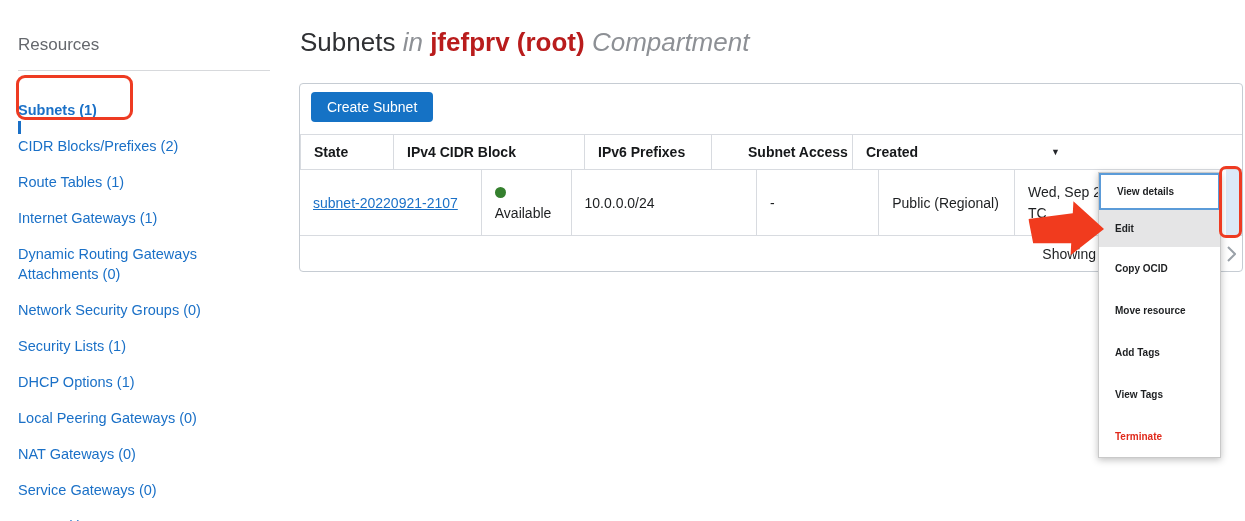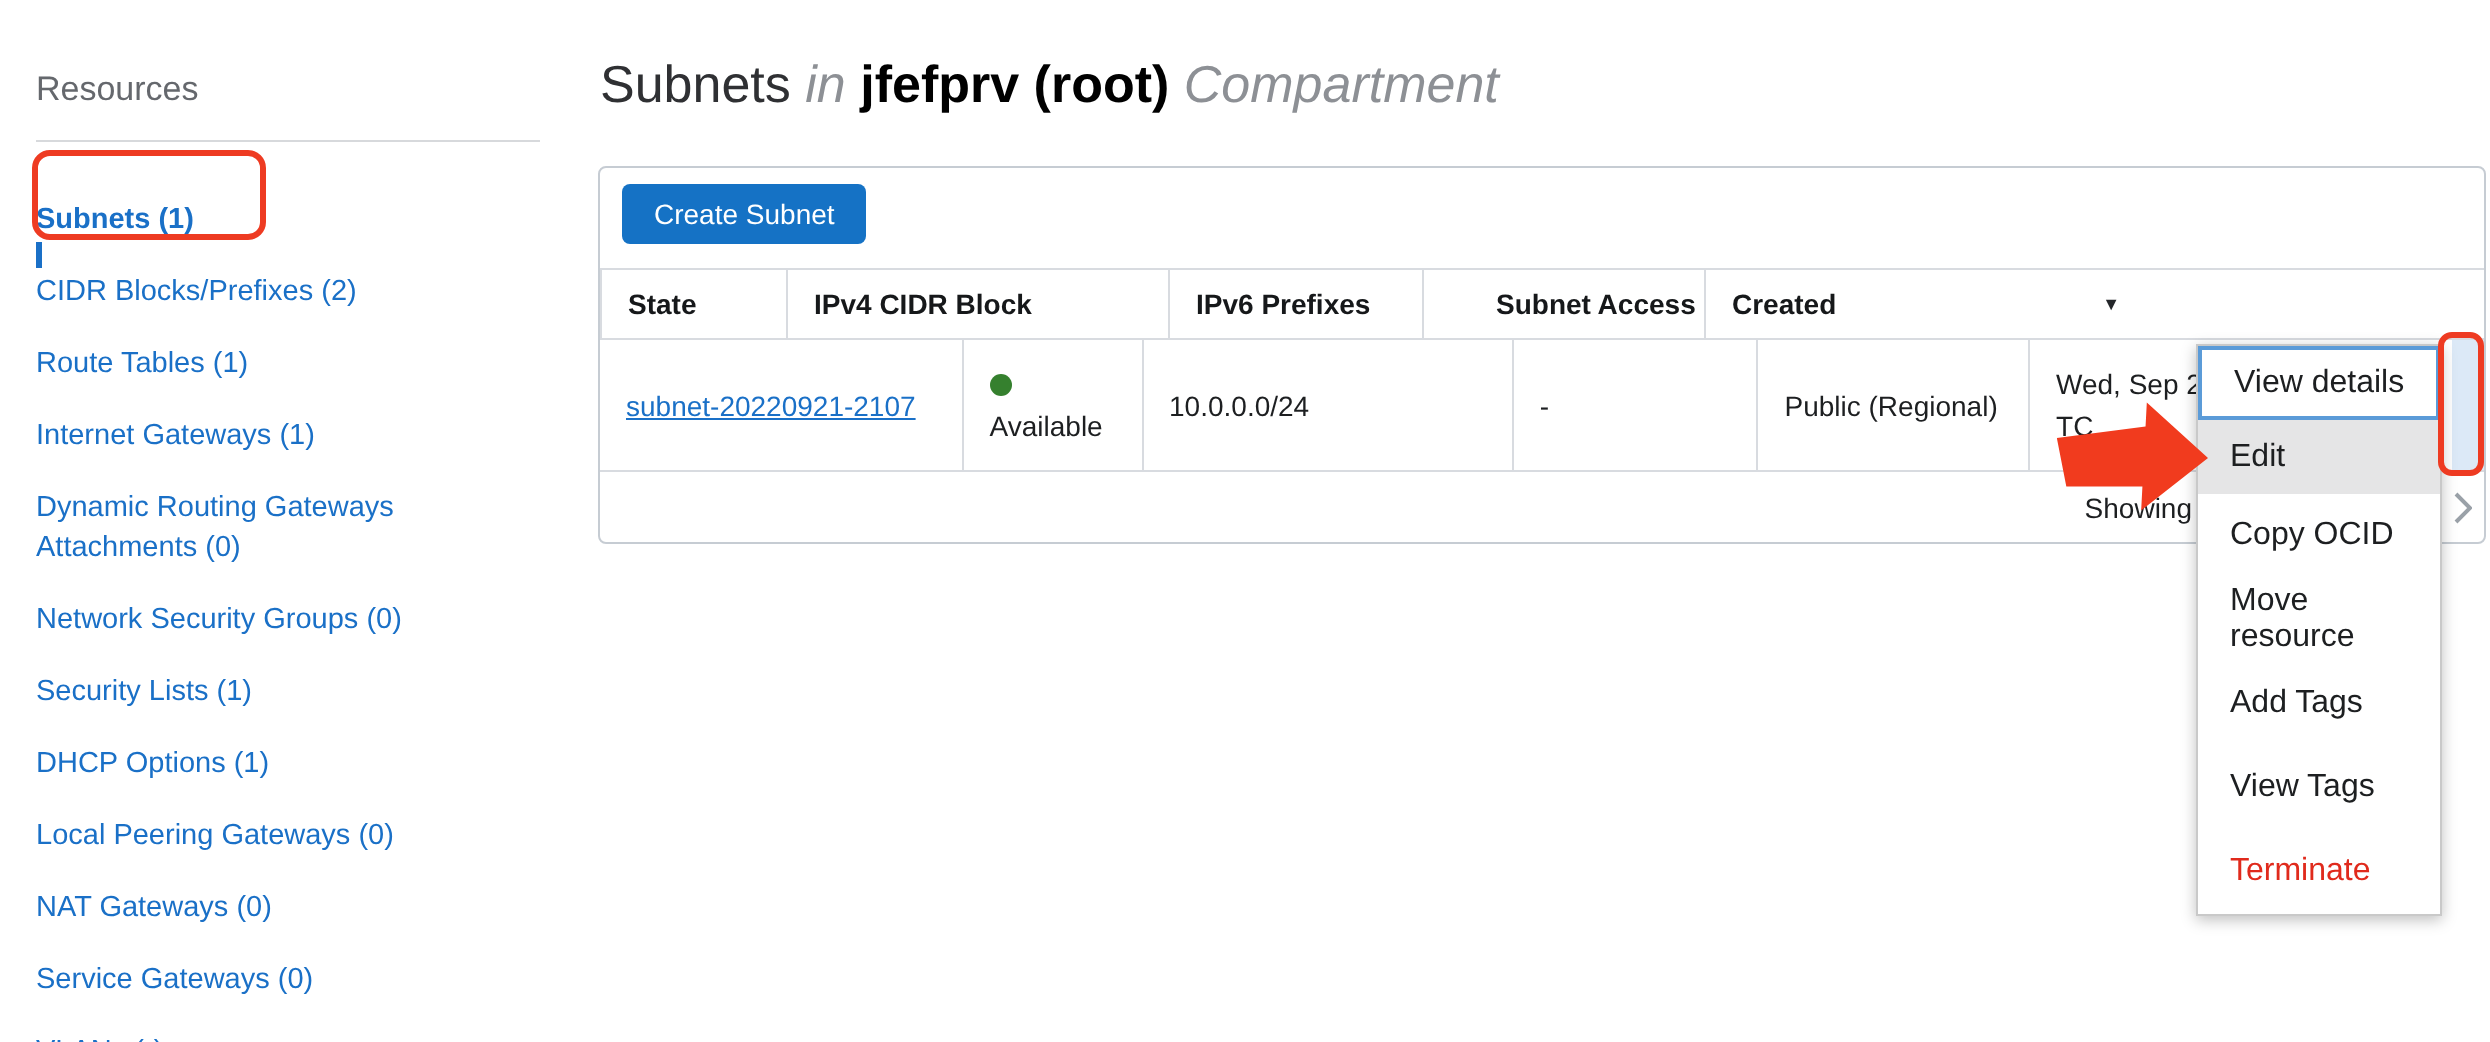--- a/index.html
+++ b/index.html
@@ -12,21 +12,21 @@
   .sb-divider{height:1px;background:#d7d9dc;width:252px;margin-top:16px;}
   .sb-nav{margin-top:29px;}
   .sitem{display:block;color:#1a70c7;font-size:14.5px;line-height:20px;
          margin-bottom:16px;text-decoration:none;width:232px;cursor:pointer;}
   .sitem.active{font-weight:700;}
 
   
   .page-title{position:absolute;left:300px;top:27px;margin:0;font-size:26px;
               font-weight:400;white-space:nowrap;}
   .t-dark{color:#2f3033;}
-  .t-bold{color:#000000;font-weight:600;}
+  .t-bold{color:#b91c1c;font-weight:600;}
   .t-gray{color:#8d9095;font-style:italic;}
 
   
   .card{position:absolute;left:299px;top:83px;width:944px;height:189px;
         border:1px solid #c6ccd3;border-radius:4px;box-sizing:border-box;background:#fff;}
   .create-btn{position:absolute;left:11px;top:8px;height:30px;padding:0 16px;
               background:#1572c5;color:#fff;font-size:14px;border:none;border-radius:4px;
               font-family:"Liberation Sans",sans-serif;cursor:pointer;}
   .thead{position:absolute;left:0;right:0;top:50px;height:36px;display:flex;
          border-top:1px solid #d8dbe0;border-bottom:1px solid #d8dbe0;box-sizing:border-box;
@@ -54,22 +54,22 @@
          align-items:center;justify-content:flex-end;padding-right:146px;
          box-sizing:border-box;font-size:14px;color:#1d1f21;}
   .pagebox{position:absolute;right:0;top:152px;width:23px;height:35px;
            border-left:1px solid #d8dbe0;display:flex;align-items:center;
            justify-content:center;box-sizing:border-box;cursor:pointer;}
 
   
   .menu{position:absolute;left:1098px;top:172px;width:123px;background:#fff;
         border:1px solid #c9c9c9;box-shadow:0 2px 7px rgba(0,0,0,.25);
         z-index:10;box-sizing:border-box;}
-  .mi{font-size:16px;color:#1d1f21;display:flex;align-items:center;
-      padding-left:16px;height:42px;box-sizing:border-box;cursor:pointer;background:#fff;}
+  .mi{font-size:10px;color:#1d1f21;display:flex;align-items:center;
+      padding-left:16px;height:42px;box-sizing:border-box;cursor:pointer;background:#fff;font-weight:bold;}
   .mi.focused{height:37px;border:2px solid #5b9bd8;}
   .mi.hl{height:37px;background:#e5e5e6;}
   .mi.danger{color:#e02a1c;padding-left:16px;}
 
   
   .ann-box-subnets{position:absolute;left:16px;top:75px;width:117px;height:45px;
         border:3px solid #ee3b22;border-radius:9px;box-sizing:border-box;z-index:20;}
   .active-tick{position:absolute;left:18px;top:121px;width:3px;height:13px;
         background:#1a70c7;z-index:5;}
   .ann-box-kebab{position:absolute;left:1219px;top:166px;width:23px;height:72px;

